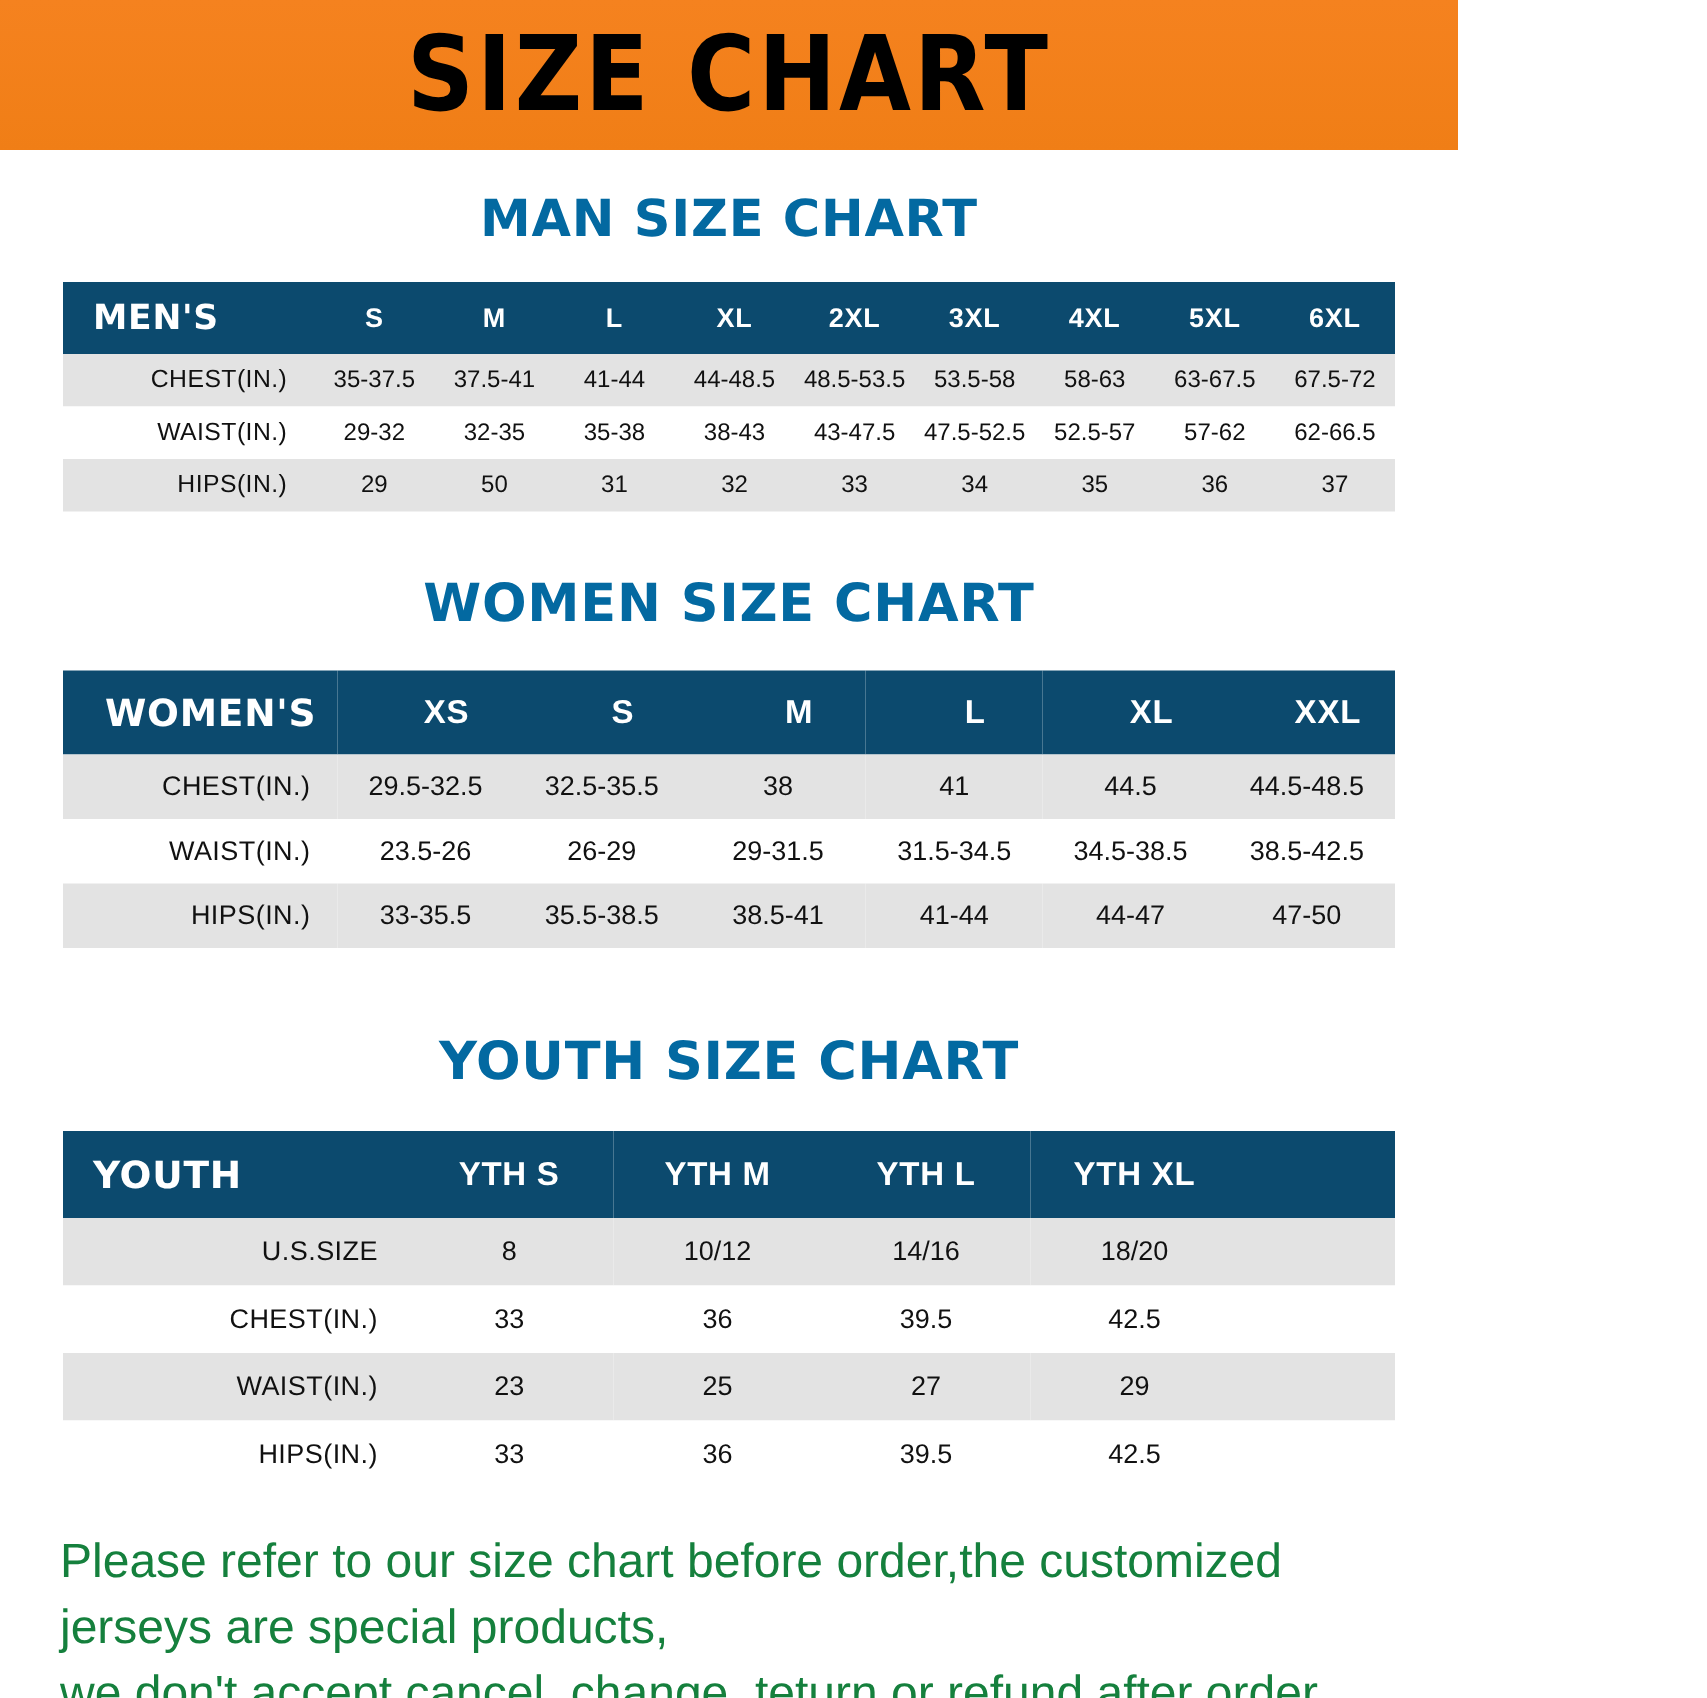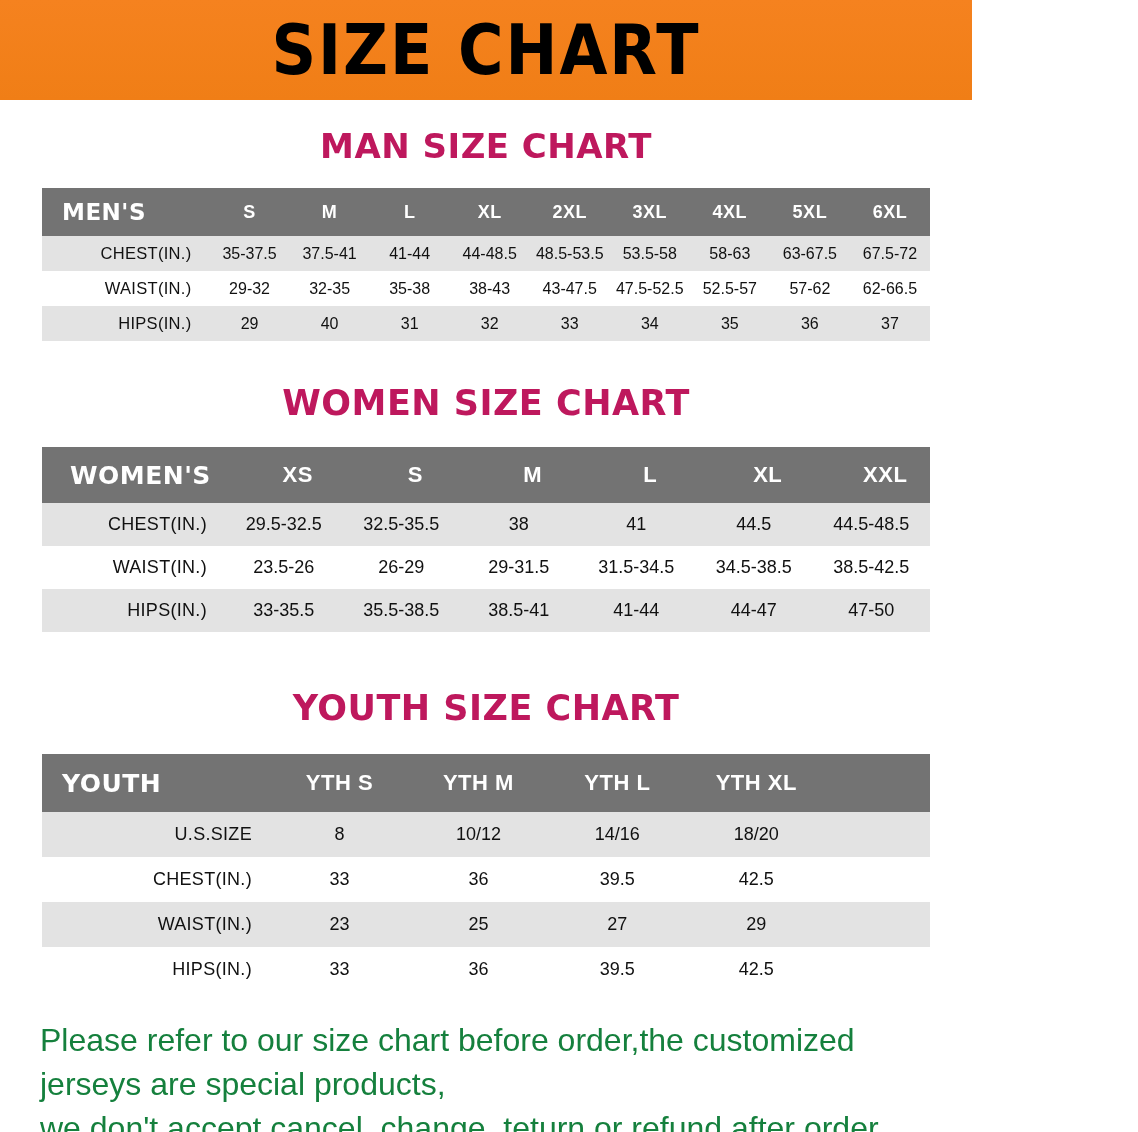--- a/index.html
+++ b/index.html
@@ -40,21 +40,21 @@
     transform: scaleY(1.12);
   }
 
   
   .section-title {
     text-align: center;
     font-family: "DejaVu Sans", sans-serif;
     font-weight: bold;
     font-size: 34px;
     letter-spacing: 0.5px;
-    color: #be185d;
+    color: #0369a1;
   }
   .title-man    { margin-top: 26px; margin-bottom: 22px; }
   .title-women  { margin-top: 42px; margin-bottom: 24px; font-size: 35px;}
   .title-youth  { margin-top: 56px; margin-bottom: 26px; font-size: 35px;}
 
   
   .tbl-wrap {
     margin: 0 42px;
   }
   table.sizetable {
@@ -64,21 +64,21 @@
   }
   table.sizetable th,
   table.sizetable td {
     border: 0;
     padding: 0;
     text-align: center;
     font-family: "Liberation Sans", sans-serif;
   }
   
   table.sizetable thead tr {
-    background: #737373;
+    background: #0c4a6e;
   }
   table.sizetable thead th {
     color: #ffffff;
     height: 48px;
     font-size: 19px;
     font-weight: bold;
     letter-spacing: 0.5px;
   }
   table.sizetable thead th.rowlabel {
     text-align: left;
@@ -184,21 +184,21 @@
           <td>38-43</td>
           <td>43-47.5</td>
           <td>47.5-52.5</td>
           <td>52.5-57</td>
           <td>57-62</td>
           <td>62-66.5</td>
         </tr>
         <tr class="odd">
           <td class="rowlabel">HIPS(IN.)</td>
           <td>29</td>
-          <td>40</td>
+          <td>50</td>
           <td>31</td>
           <td>32</td>
           <td>33</td>
           <td>34</td>
           <td>35</td>
           <td>36</td>
           <td>37</td>
         </tr>
       </tbody>
     </table>

